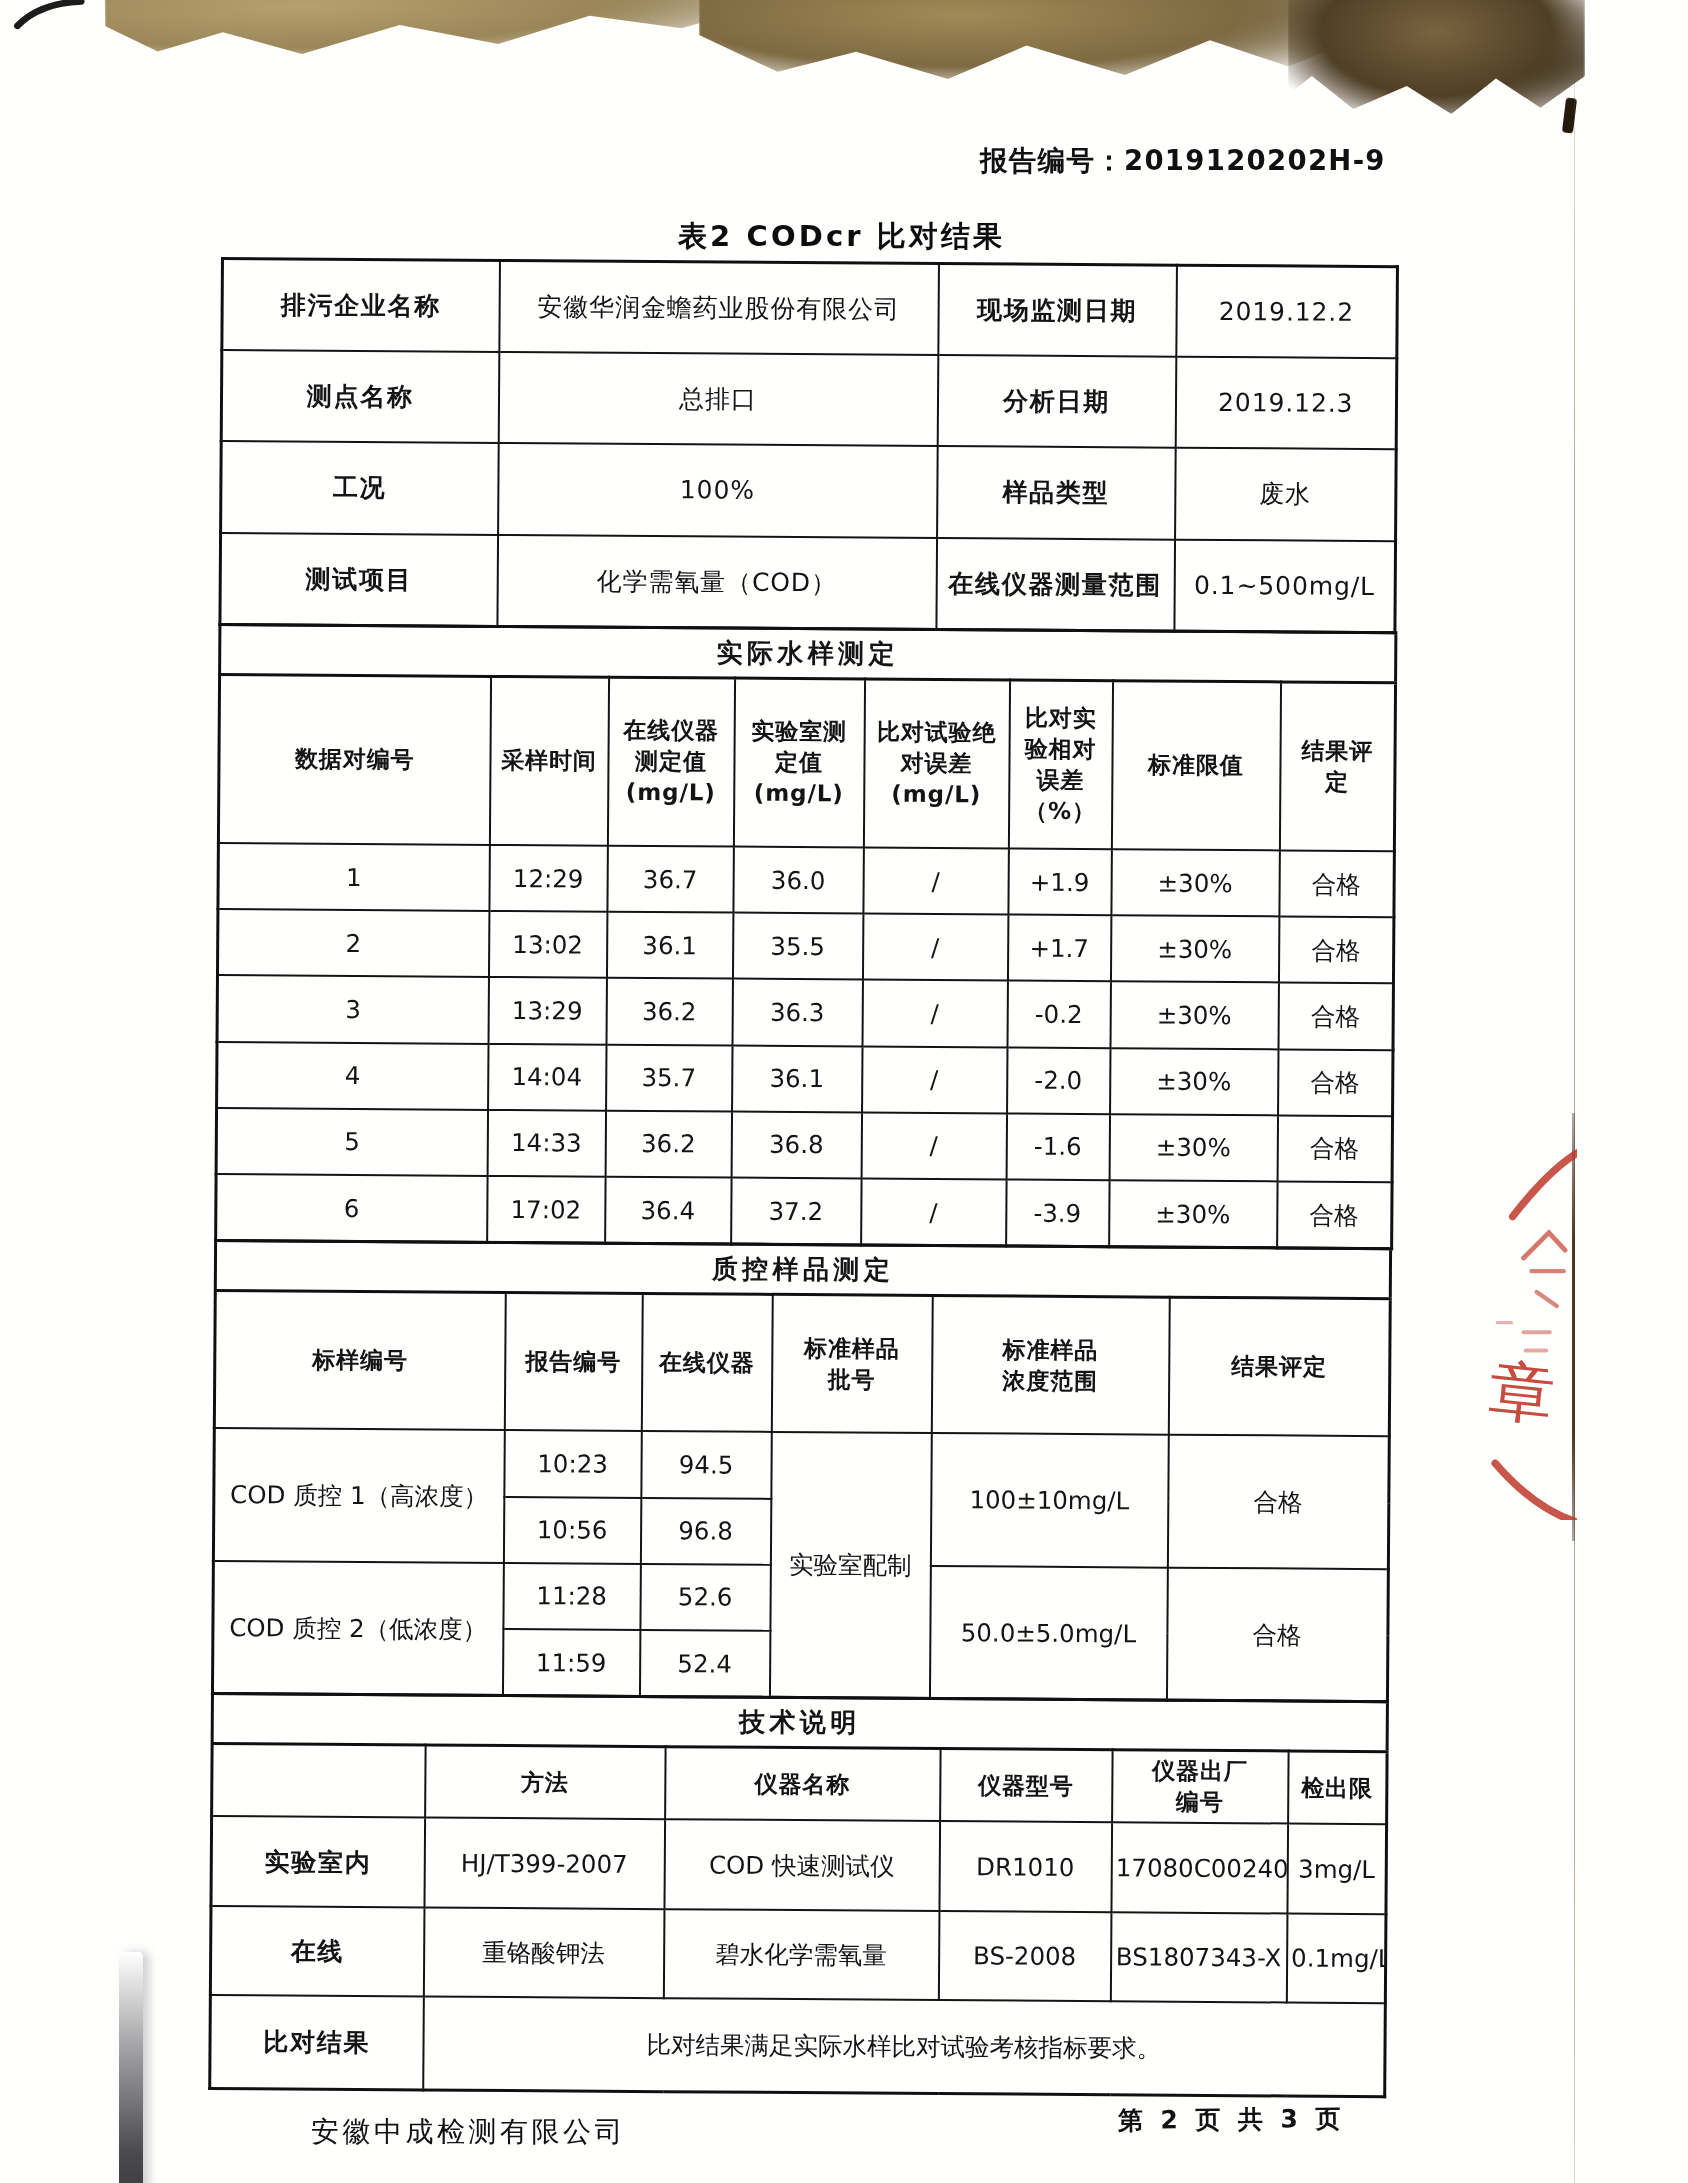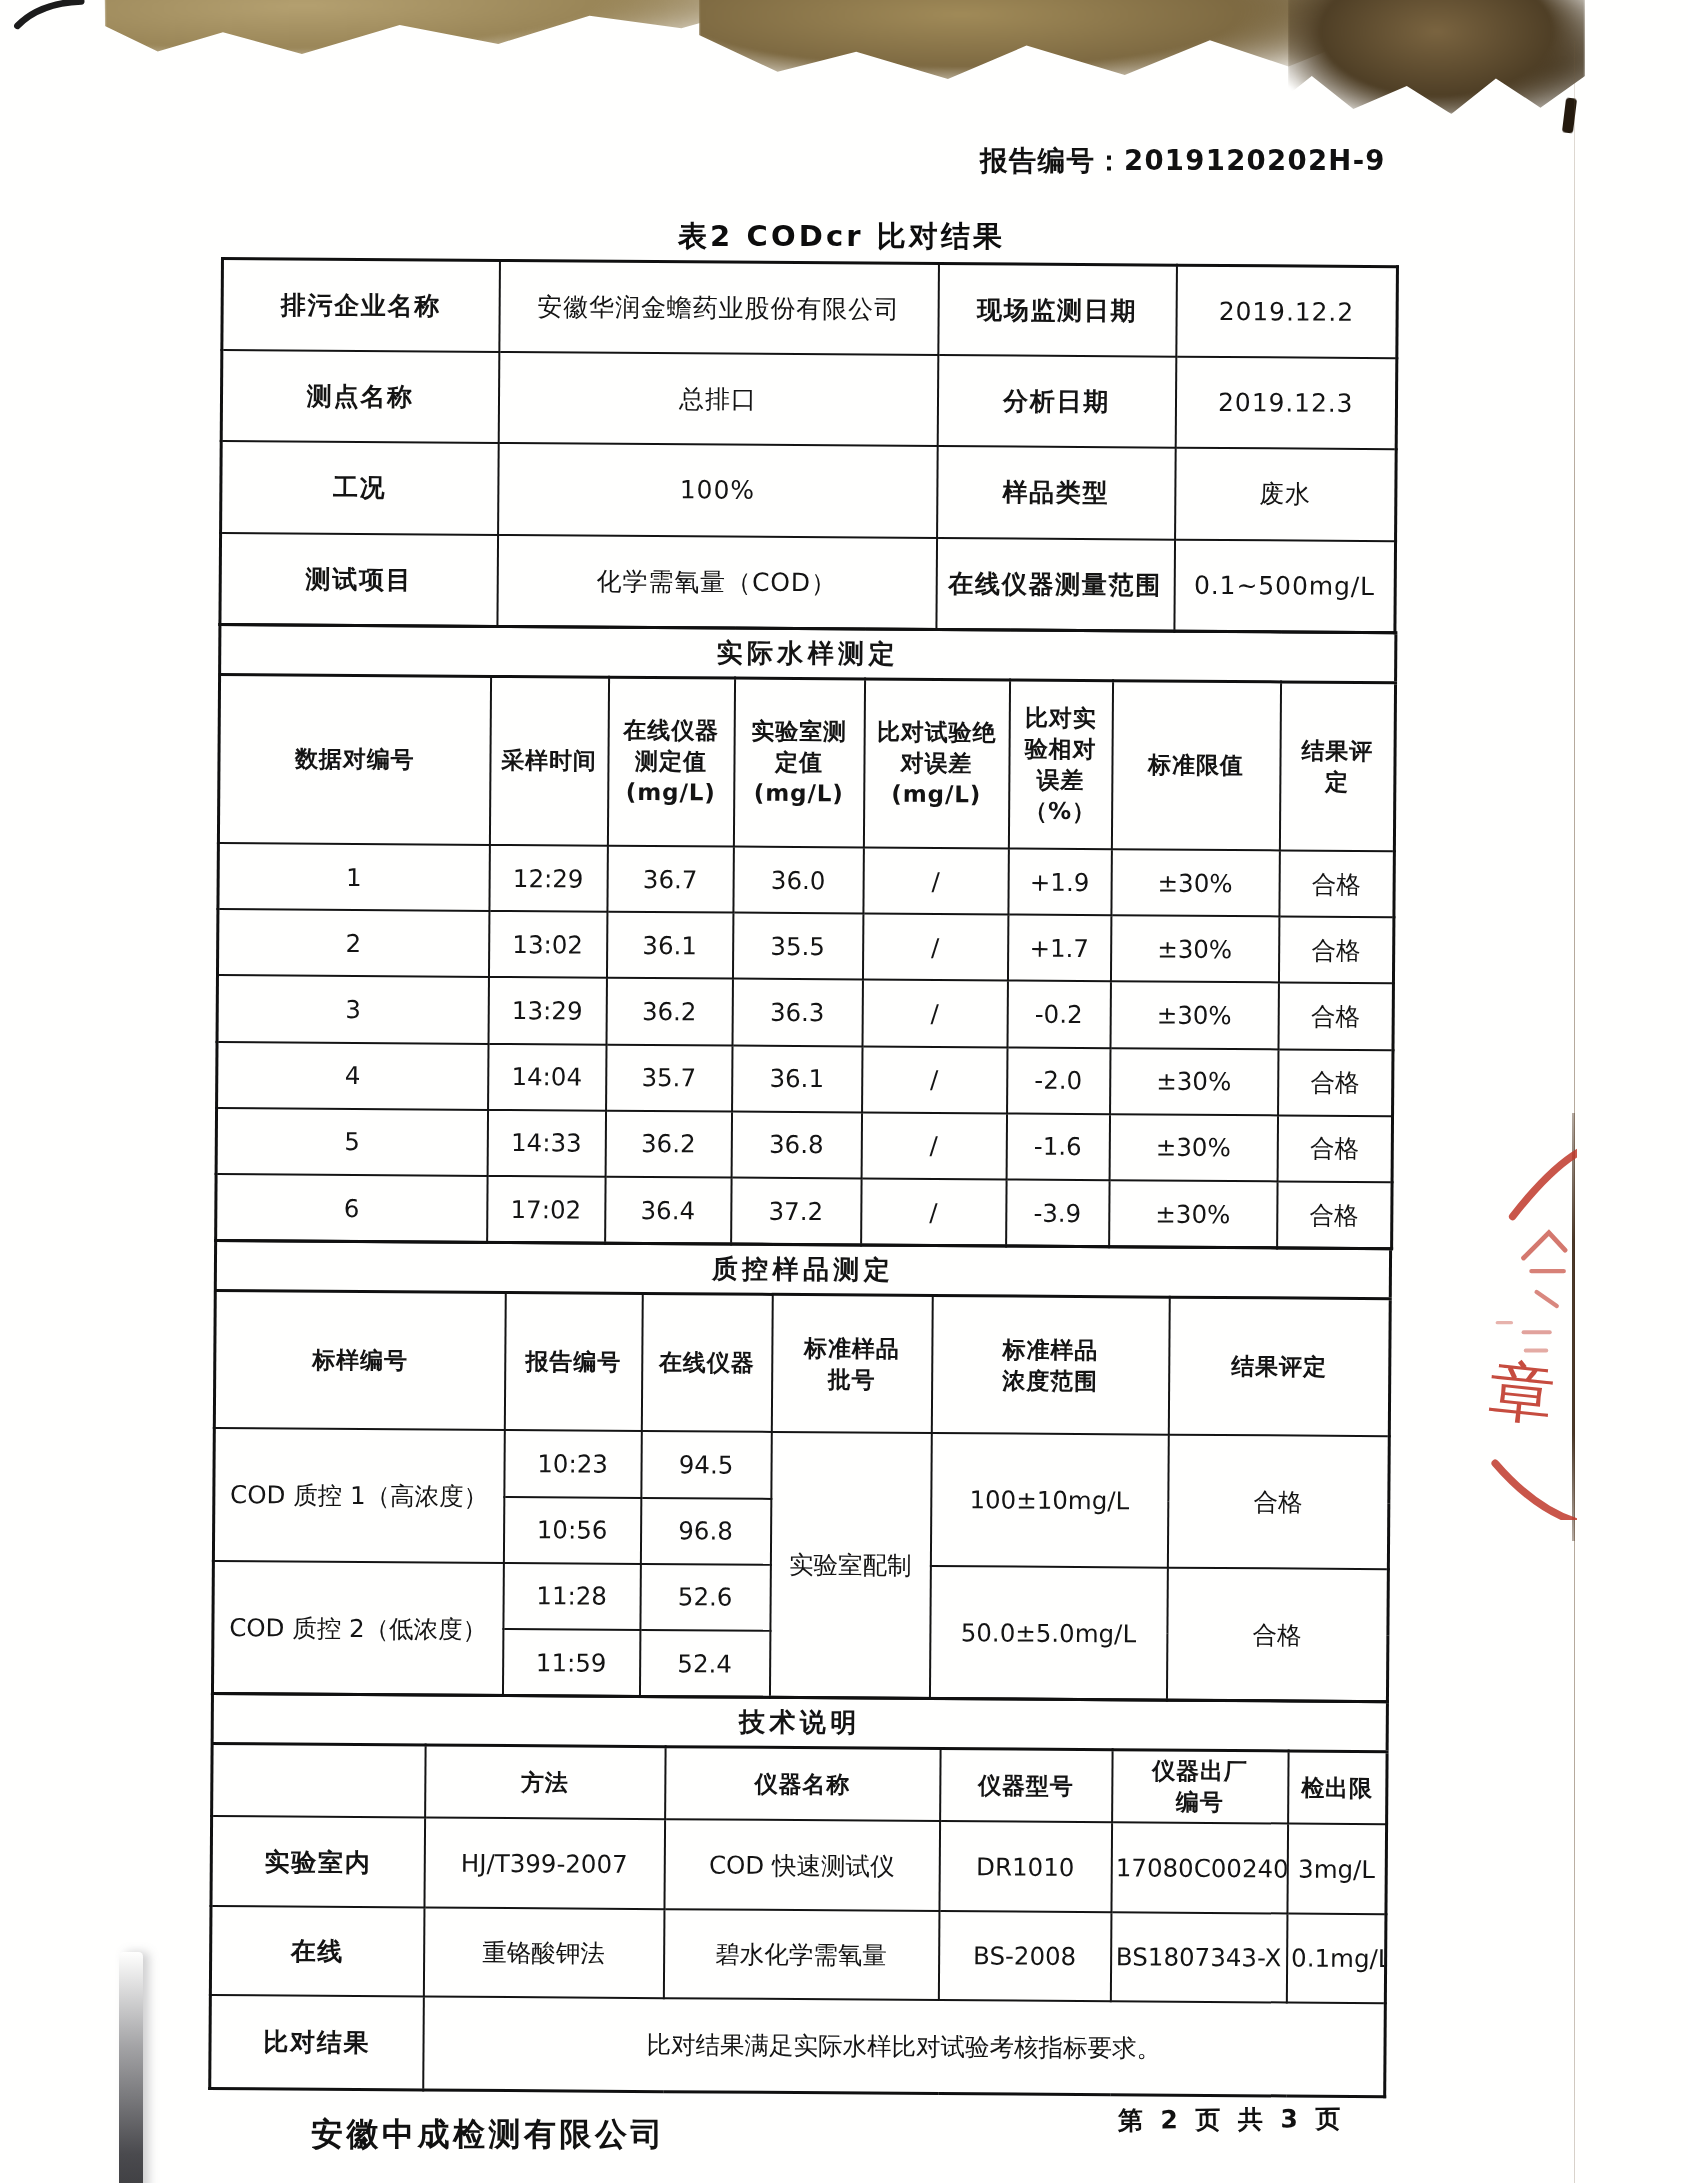--- a/index.html
+++ b/index.html
@@ -54,21 +54,21 @@
   .water-hd td{height:161px;}
   .water-row td{height:59px;}
   .qc-hd td{height:130px;}
   .qc-row td{height:59px;}
   .tech-hd td{height:65px;}
   .tech-row td{height:82px;}
   .conclusion-row td{height:86px;}
   .tl{text-align:left;padding-left:10.5px;}
 
   
-  .footer-company{position:absolute;left:311px;top:2113px;font-size:32px;font-weight:700;letter-spacing:3.5px;color:#111;}
+  .footer-company{position:absolute;left:311px;top:2113px;font-size:28px;font-weight:400;letter-spacing:3.5px;color:#111;}
   .footer-page{position:absolute;left:1118px;top:2103px;font-size:25px;font-weight:700;letter-spacing:4.4px;color:#111;transform:rotate(-0.5deg);}
 </style>
 </head>
 <body>
 
 <div id="page">
 
   <div class="smudge smudge-a"></div>
   <div class="smudge smudge-b"></div>
   <div class="smudge smudge-c"></div>

